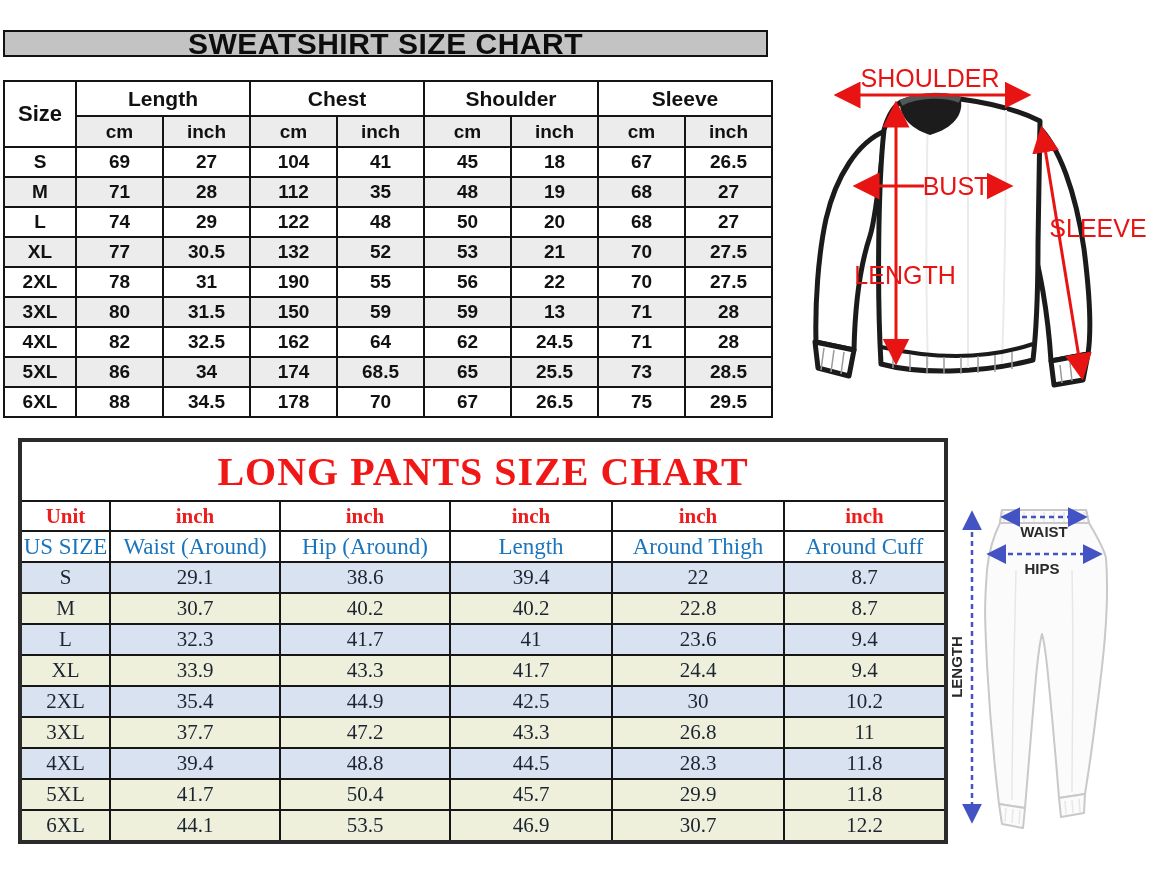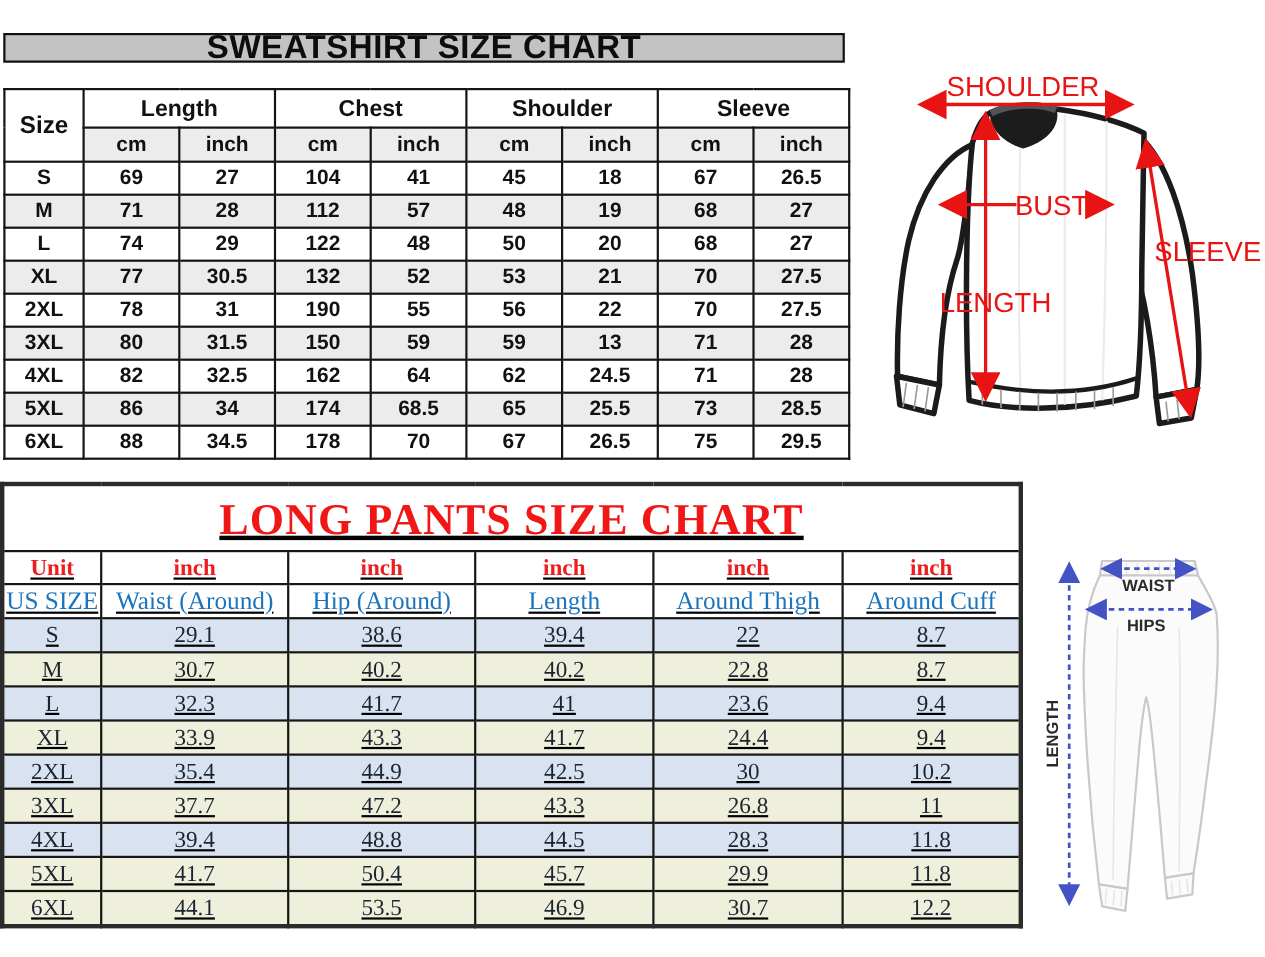--- a/index.html
+++ b/index.html
@@ -18,22 +18,22 @@
     text-align:center;font-weight:bold;color:#111;
   }
   table.sweat th,table.sweat td{border:2px solid #141414;padding:0;}
   table.sweat .grp{height:33px;font-size:21px;background:#fff;}
   table.sweat .corner{font-size:22px;background:#fff;}
   table.sweat tr.units td{height:29px;font-size:19px;background:#ececec;}
   table.sweat tbody th,table.sweat tbody td{height:28px;font-size:19px;background:#fff;}
   table.sweat tbody tr.alt th,table.sweat tbody tr.alt td{background:#ececec;}
   
   table.pants{
-    position:absolute;left:0;top:438px;border-collapse:collapse;table-layout:fixed;
-    font-family:"Liberation Serif",serif;text-align:center;border:4px solid #2b2b2b;text-decoration:underline;
+    position:absolute;left:18px;top:438px;border-collapse:collapse;table-layout:fixed;
+    font-family:"Liberation Serif",serif;text-align:center;border:4px solid #2b2b2b;
   }
   table.pants th,table.pants td{border:2px solid #161616;padding:0;}
   table.pants .p-title{
     height:58px;font-size:40px;font-weight:bold;color:#f21717;background:#fff;letter-spacing:1px;
   }
   table.pants .p-head{height:29px;font-size:23px;font-weight:normal;color:#1b75bc;background:#fff;}
   table.pants .p-unit{height:28px;font-size:21px;font-weight:bold;color:#ee1c1c;background:#fff;}
   table.pants tbody th,table.pants tbody td{height:29px;font-size:21px;font-weight:normal;color:#1c2430;}
   table.pants tbody tr.tone-blue th,table.pants tbody tr.tone-blue td{background:#d9e2f0;}
   table.pants tbody tr.tone-green th,table.pants tbody tr.tone-green td{background:#eef0dc;}
@@ -90,21 +90,21 @@
         <td>45</td>
         <td>18</td>
         <td>67</td>
         <td>26.5</td>
       </tr>
       <tr class="alt">
         <th>M</th>
         <td>71</td>
         <td>28</td>
         <td>112</td>
-        <td>57</td>
+        <td>35</td>
         <td>48</td>
         <td>19</td>
         <td>68</td>
         <td>27</td>
       </tr>
       <tr>
         <th>L</th>
         <td>74</td>
         <td>29</td>
         <td>122</td>

